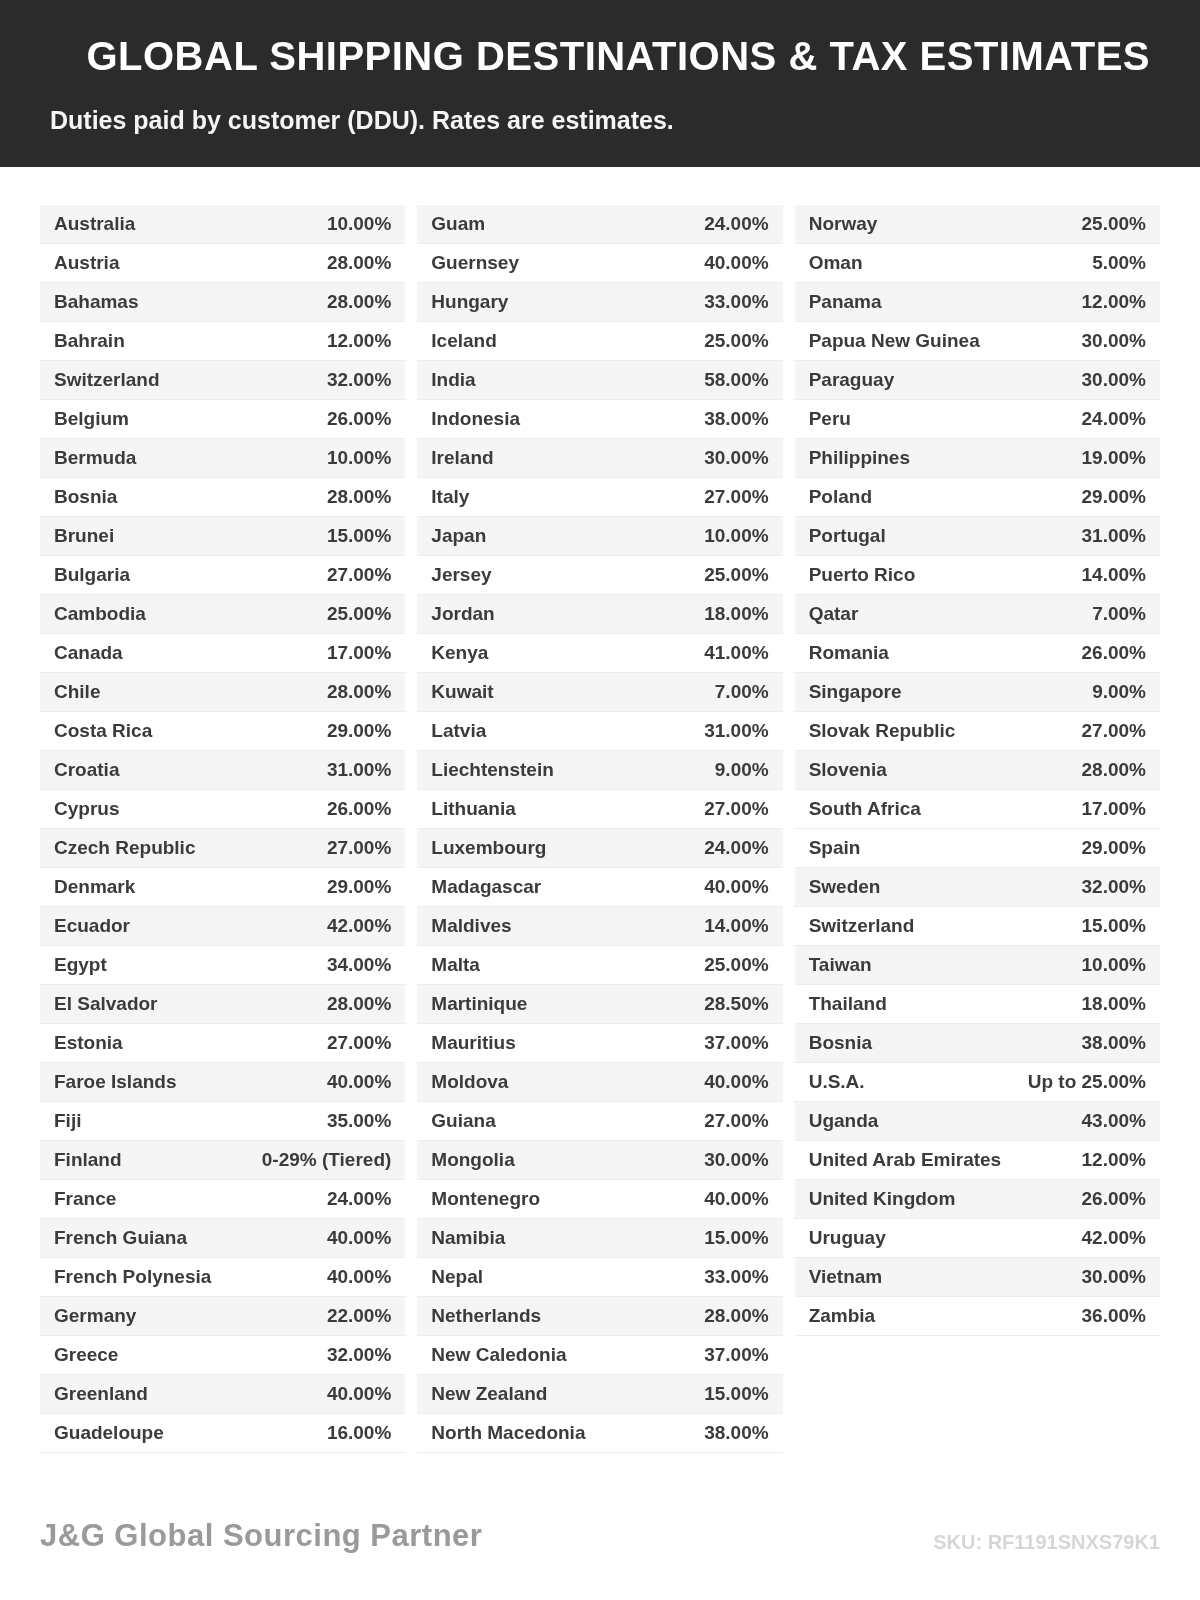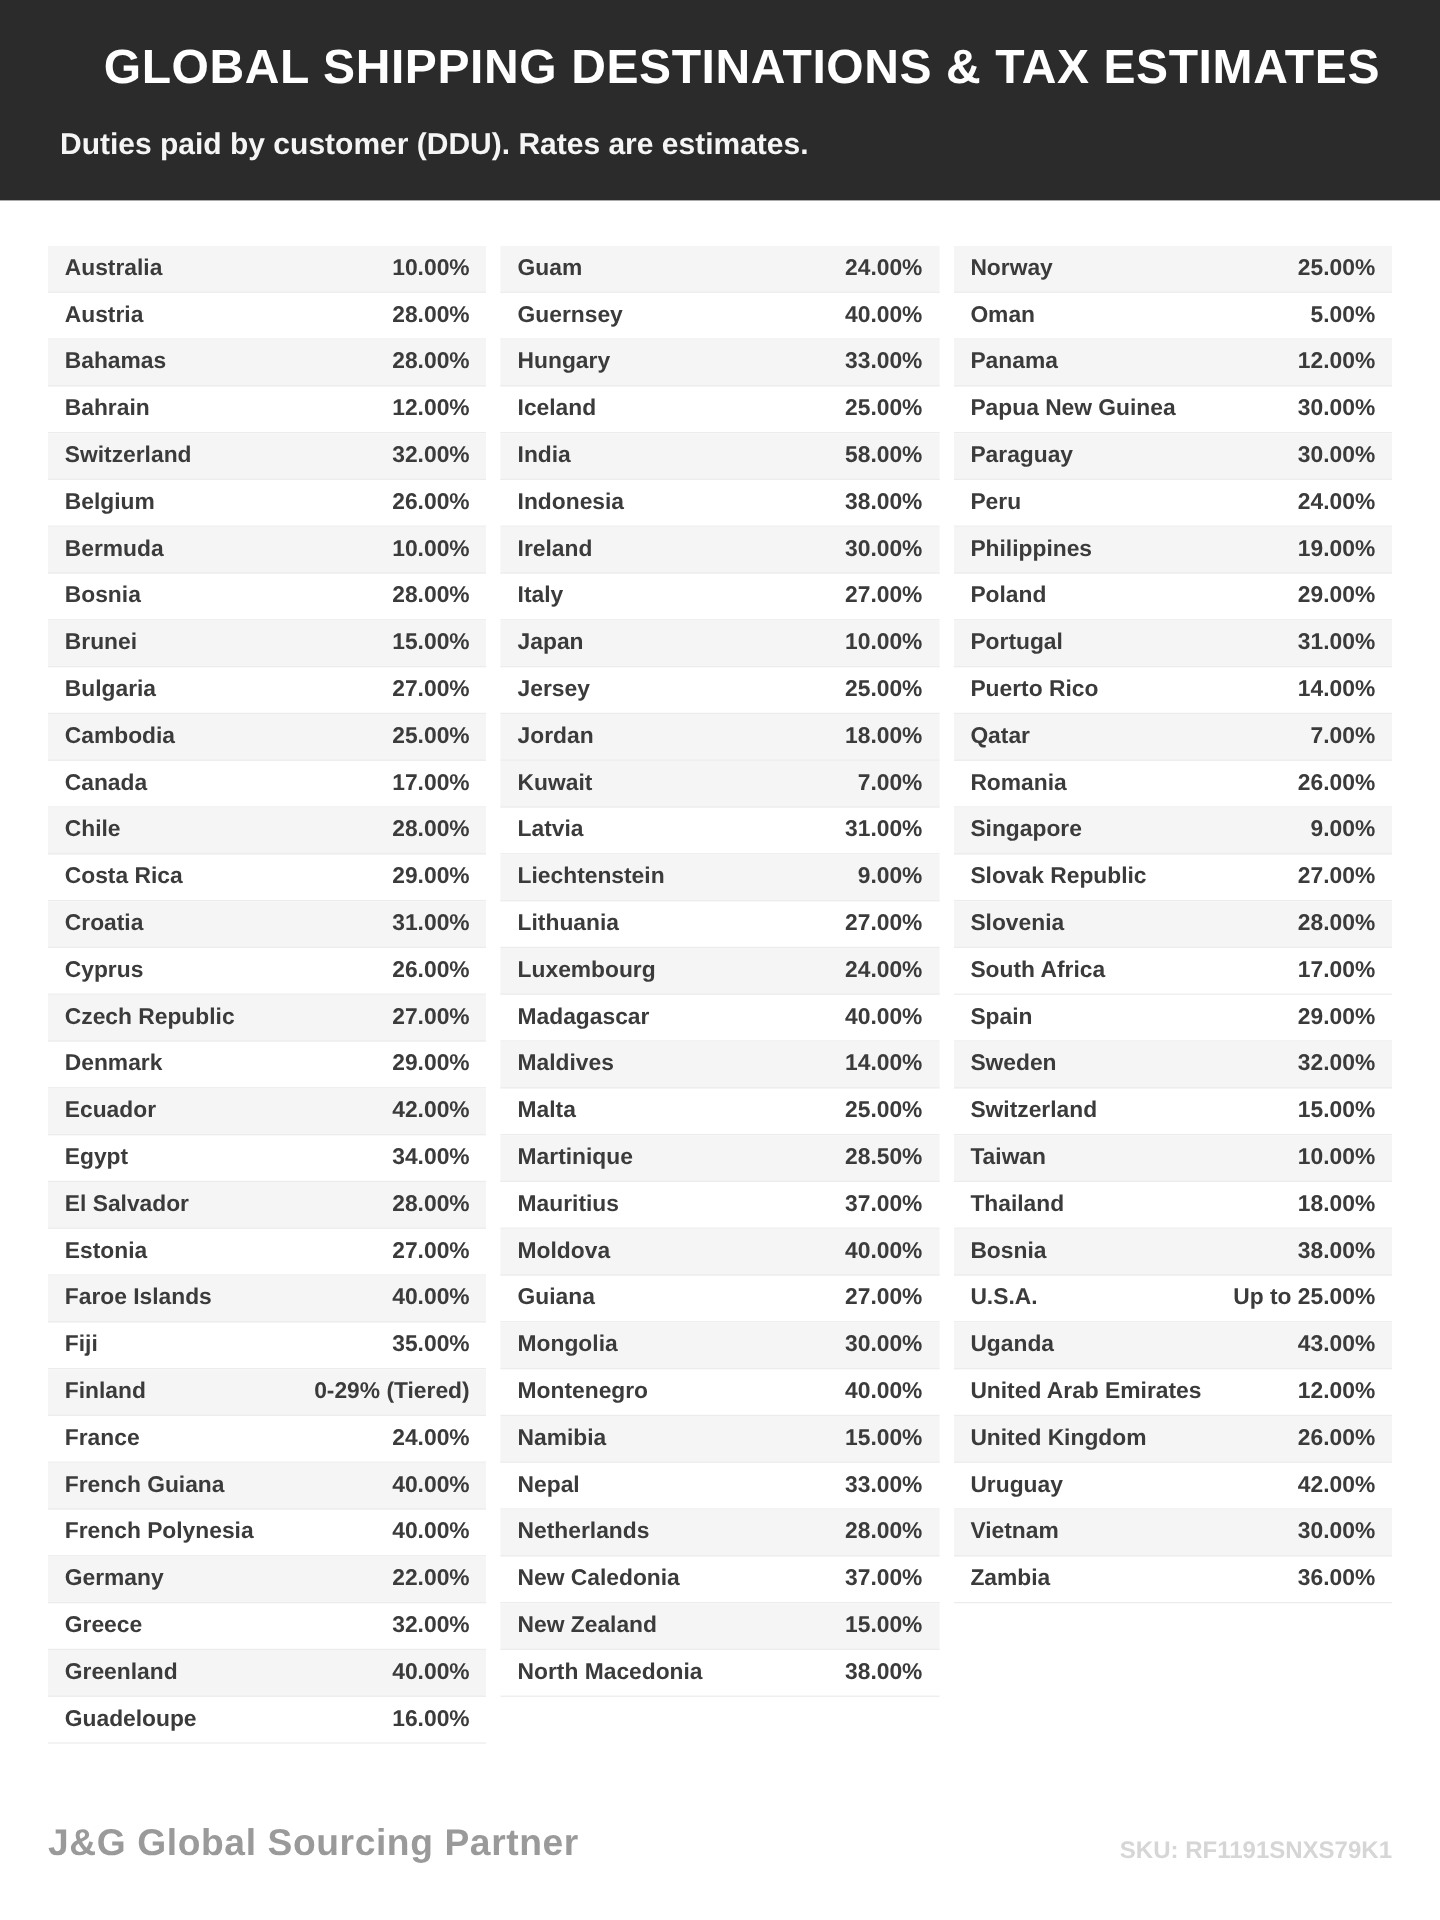--- a/index.html
+++ b/index.html
@@ -249,20 +249,24 @@
         <span class="rate">10.00%</span>
       </div>
       <div class="row">
         <span class="country">Jersey</span>
         <span class="rate">25.00%</span>
       </div>
       <div class="row alt">
         <span class="country">Jordan</span>
         <span class="rate">18.00%</span>
       </div>
+      <div class="row">
+        <span class="country">Kenya</span>
+        <span class="rate">41.00%</span>
+      </div>
       <div class="row alt">
         <span class="country">Kuwait</span>
         <span class="rate">7.00%</span>
       </div>
       <div class="row">
         <span class="country">Latvia</span>
         <span class="rate">31.00%</span>
       </div>
       <div class="row alt">
         <span class="country">Liechtenstein</span>

